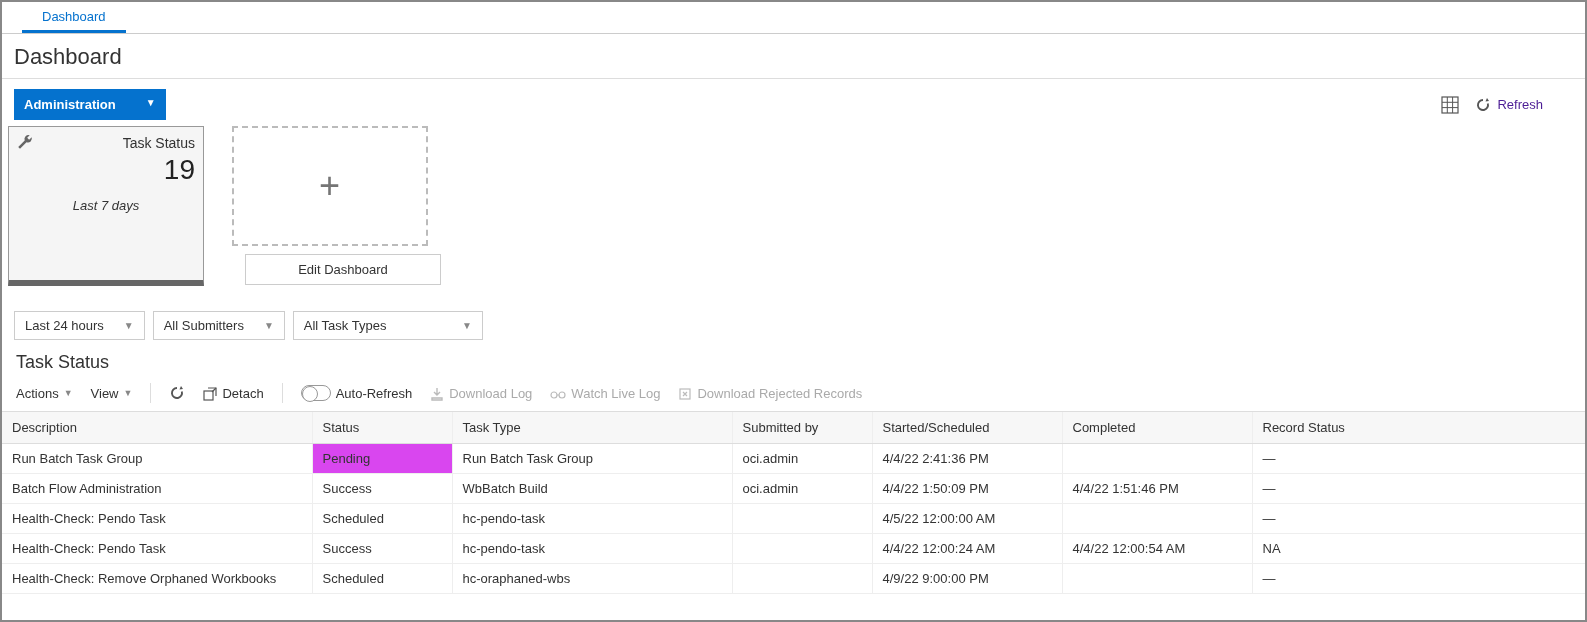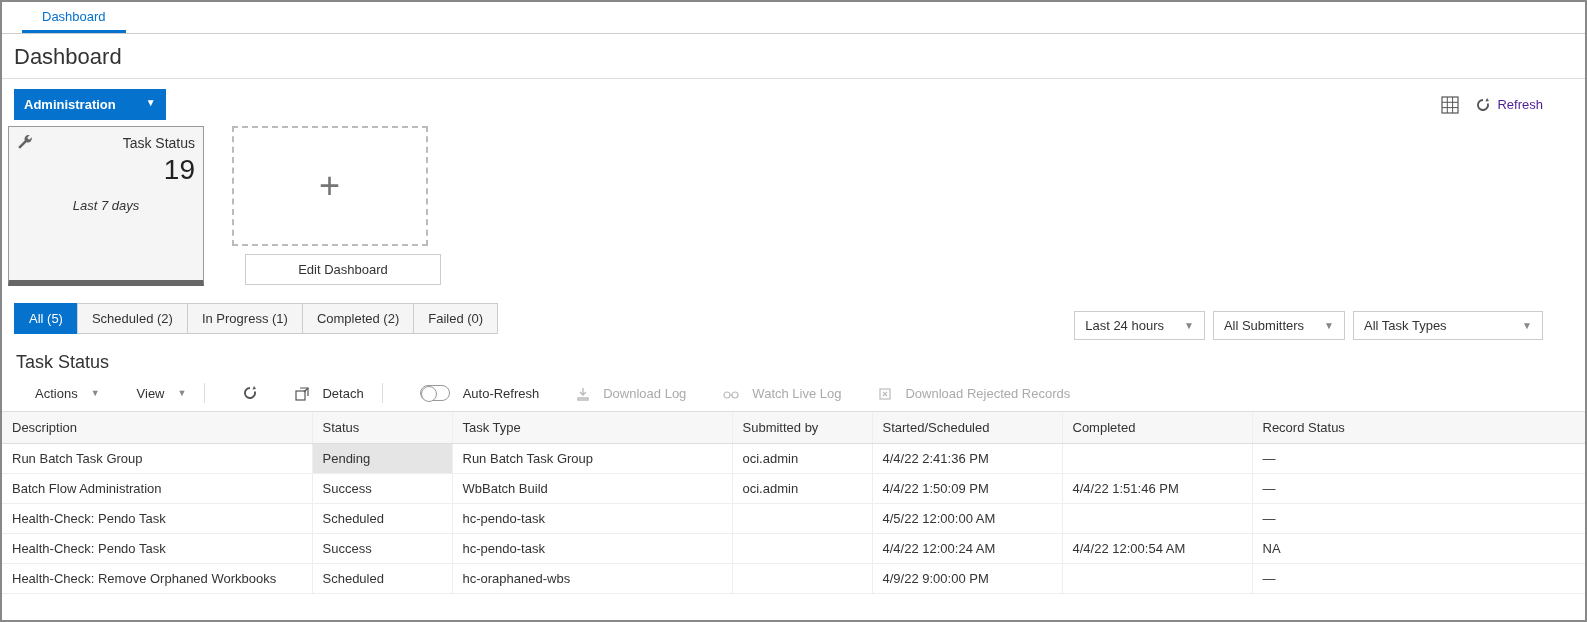--- a/index.html
+++ b/index.html
@@ -39,33 +39,33 @@
 .filter-selects { display: flex; gap: 8px; padding-right: 30px; margin-top: 15px; }
 .select-box { border: 1px solid #ccc; padding: 6px 10px; display: flex; align-items: center; justify-content: space-between; min-width: 130px; cursor: pointer; background: #fff; color: #333; font-size: 13px; }
 .select-box.wide { min-width: 190px; }
 .select-box .caret { color: #888; font-size: 10px; margin-left: 20px; }
 
 
 .section-title { font-size: 18px; color: #333; padding: 12px 14px 6px; font-weight: 400; }
 
 
 .action-toolbar { display: flex; align-items: center; gap: 18px; padding: 4px 14px 8px; }
-.action-item { display: flex; align-items: center; gap: 13px; cursor: pointer; color: #333; font-size: 13px; margin-left: 19px; }
+.action-item { display: flex; align-items: center; gap: 5px; cursor: pointer; color: #333; font-size: 13px; }
 .action-item.disabled { color: #aaa; cursor: default; }
 .action-item .caret { color: #888; font-size: 9px; }
 .vdivider { width: 1px; height: 20px; background: #ddd; }
 .toggle { width: 30px; height: 16px; border: 1px solid #999; border-radius: 10px; display: inline-block; position: relative; background: #fff; }
 .toggle::after { content: ""; width: 14px; height: 14px; border-radius: 50%; background: #fff; border: 1px solid #999; position: absolute; top: 0px; left: 0px; }
 
 
 .task-table { width: 100%; border-collapse: collapse; }
 .task-table th { text-align: left; font-weight: 400; color: #333; background: #f7f7f7; border-top: 1px solid #ddd; border-bottom: 1px solid #ddd; padding: 8px 10px; font-size: 13px; }
 .task-table td { border-bottom: 1px solid #eee; padding: 7px 10px; font-size: 13px; color: #333; }
 .task-table th + th, .task-table td + td { border-left: 1px solid #eee; }
-.cell-pending { background: #e5e5e5; }
+.cell-pending { background: #d946ef; }
 
 .col-desc { width: 310px; }
 .col-status { width: 140px; }
 .col-type { width: 280px; }
 .col-sub { width: 140px; }
 .col-start { width: 190px; }
 .col-comp { width: 190px; }
 .col-rec { width: auto; }
 
 svg { display: inline-block; vertical-align: middle; }
@@ -119,27 +119,20 @@
   </div>
   <div class="add-col">
     <div class="tile-add">
       <span>+</span>
     </div>
     <div class="edit-dash-btn">Edit Dashboard</div>
   </div>
 </div>
 
 <div class="filter-row">
-  <div class="filter-tabs">
-    <div class="filter-tab active">All (5)</div>
-    <div class="filter-tab">Scheduled (2)</div>
-    <div class="filter-tab">In Progress (1)</div>
-    <div class="filter-tab">Completed (2)</div>
-    <div class="filter-tab">Failed (0)</div>
-  </div>
   <div class="filter-selects">
     <div class="select-box">
       <span>Last 24 hours</span>
       <span class="caret">▼</span>
     </div>
     <div class="select-box">
       <span>All Submitters</span>
       <span class="caret">▼</span>
     </div>
     <div class="select-box wide">

